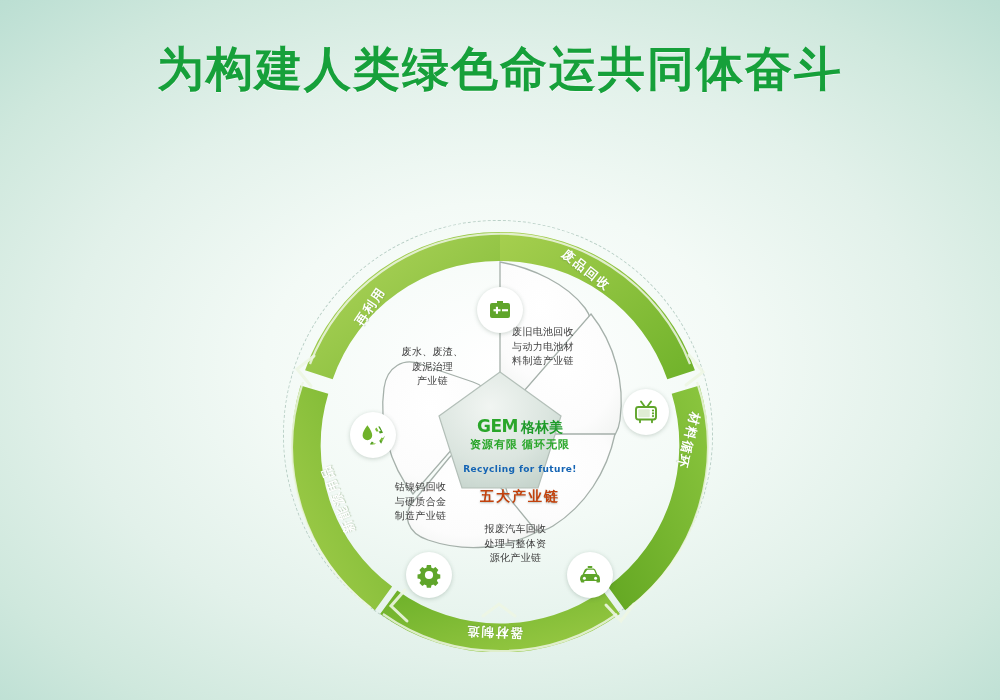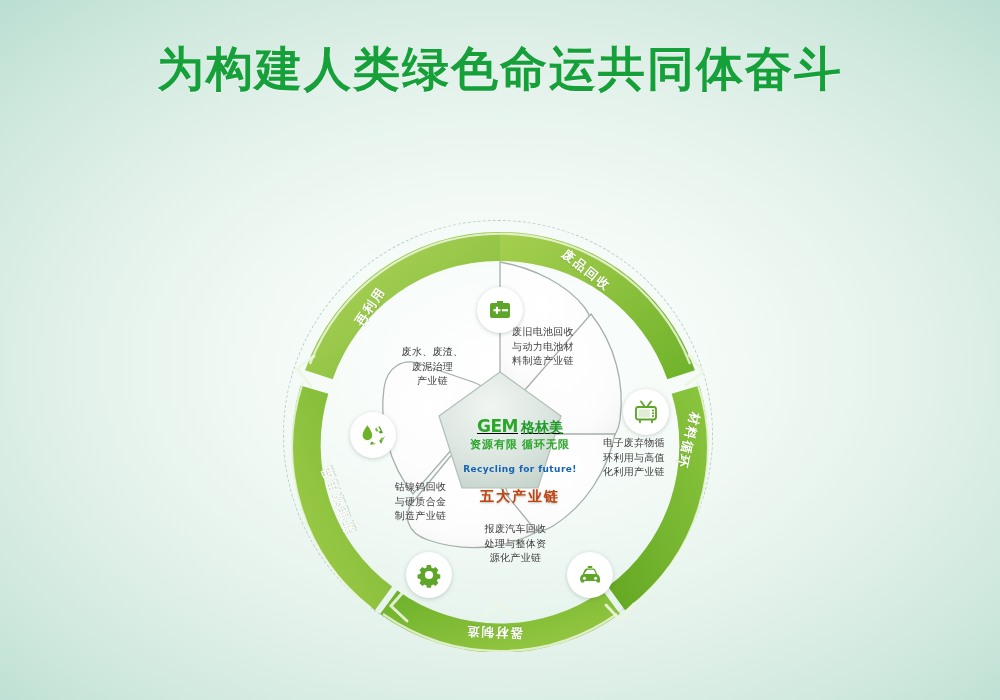--- a/index.html
+++ b/index.html
@@ -62,21 +62,20 @@
   }
 
   
   .logo{
     position:absolute;
     left:175px;top:196px;width:120px;text-align:center;
   }
   .logo-top{
     display:flex;align-items:center;justify-content:center;gap:3px;
     line-height:1;
-    text-decoration:underline;
   }
   .logo-gem{
     font-family:"DejaVu Sans",sans-serif;
     font-weight:700;font-size:17px;color:#2aa62a;letter-spacing:-.5px;
   }
   .logo-cn{
     font-weight:700;font-size:14px;color:#1f9b2a;letter-spacing:0px;
   }
   .logo-slogan{
     margin-top:2px;font-size:11px;color:#2aa62a;letter-spacing:1px;font-weight:700;
@@ -299,23 +298,20 @@
         <path d="M17.6 5.6 l2.1 3.8 -2.4 .0 -1.3-2.4 z"></path>
         <path d="M24.4 16.2 l-2.1 3.8 -1.2-2.1 1.4-2.4 z"></path>
         <path d="M12.9 21.3 l4.3 .1 -2.1 1.2 -2.5-.4 z"></path>
       </g>
     </svg>
   </div>
 
   <div class="plabel" style="left:204px;top:103px;width:108px;">废旧电池回收
 与动力电池材
 料制造产业链</div>
-  <div class="plabel" style="left:299px;top:214px;width:100px;">电子废弃物循
-环利用与高值
-化利用产业链</div>
   <div class="plabel" style="left:178px;top:300px;width:105px;">报废汽车回收
 处理与整体资
 源化产业链</div>
   <div class="plabel" style="left:88px;top:258px;width:95px;">钴镍钨回收
 与硬质合金
 制造产业链</div>
   <div class="plabel" style="left:96px;top:123px;width:103px;">废水、废渣、
 废泥治理
 产业链</div>
 

